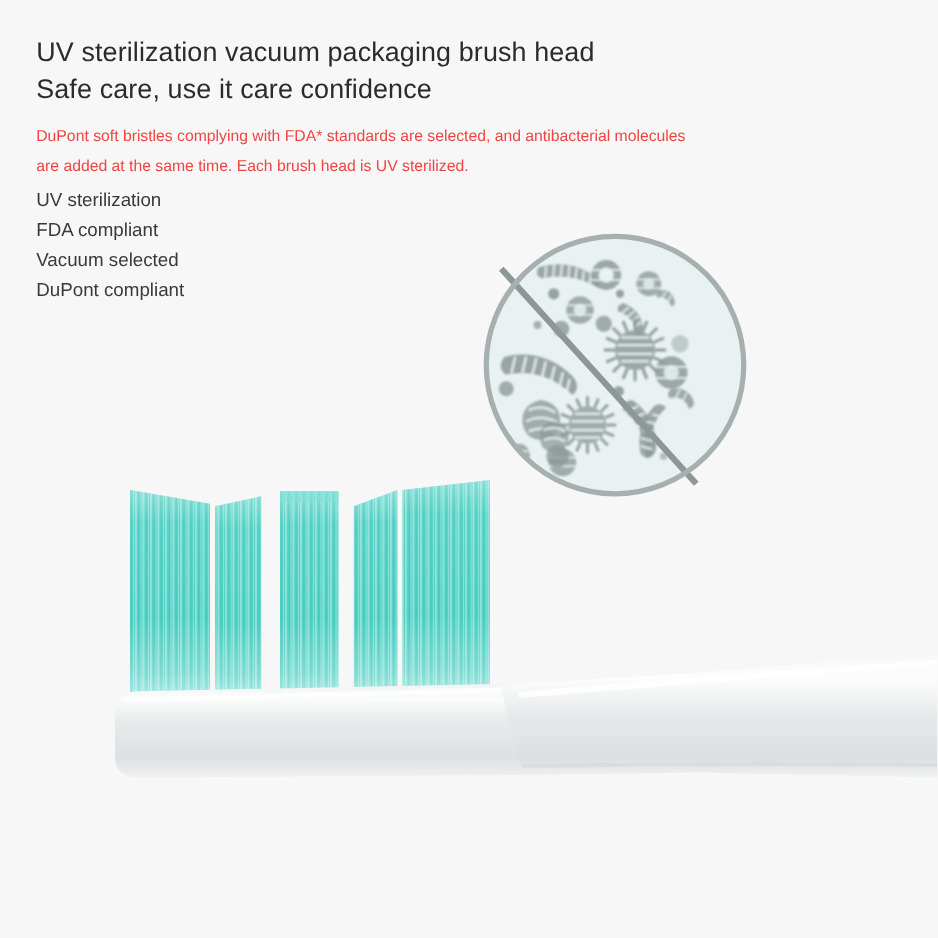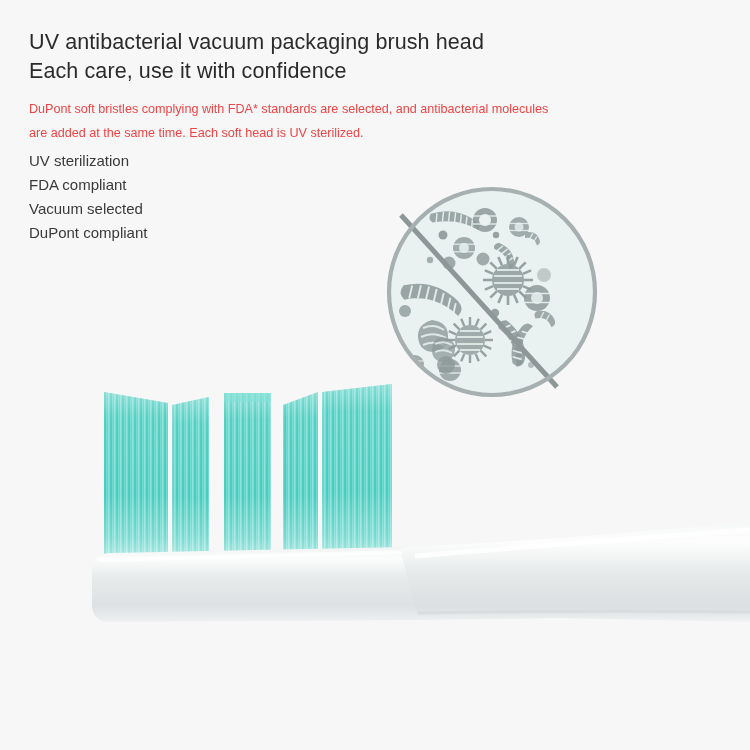--- a/index.html
+++ b/index.html
@@ -78,27 +78,27 @@
     width: 750px;
     height: 290px;
   }
 </style>
 </head>
 <body>
 
 <div id="page">
 
   <div class="headings">
-    <div class="heading-line">UV antibacterial vacuum packaging brush head</div>
-    <div class="heading-line">Each care, use it with confidence</div>
+    <div class="heading-line">UV sterilization vacuum packaging brush head</div>
+    <div class="heading-line">Safe care, use it care confidence</div>
   </div>
 
   <div class="body-block">
     <div class="body-line">DuPont soft bristles complying with FDA* standards are selected, and antibacterial molecules</div>
-    <div class="body-line">are added at the same time. Each soft head is UV sterilized.</div>
+    <div class="body-line">are added at the same time. Each brush head is UV sterilized.</div>
   </div>
 
   <div class="feature-list">
     <div class="feature-item">UV sterilization</div>
     <div class="feature-item">FDA compliant</div>
     <div class="feature-item">Vacuum selected</div>
     <div class="feature-item">DuPont compliant</div>
   </div>
 
   <svg id="germ-circle" viewBox="0 0 214 214">

